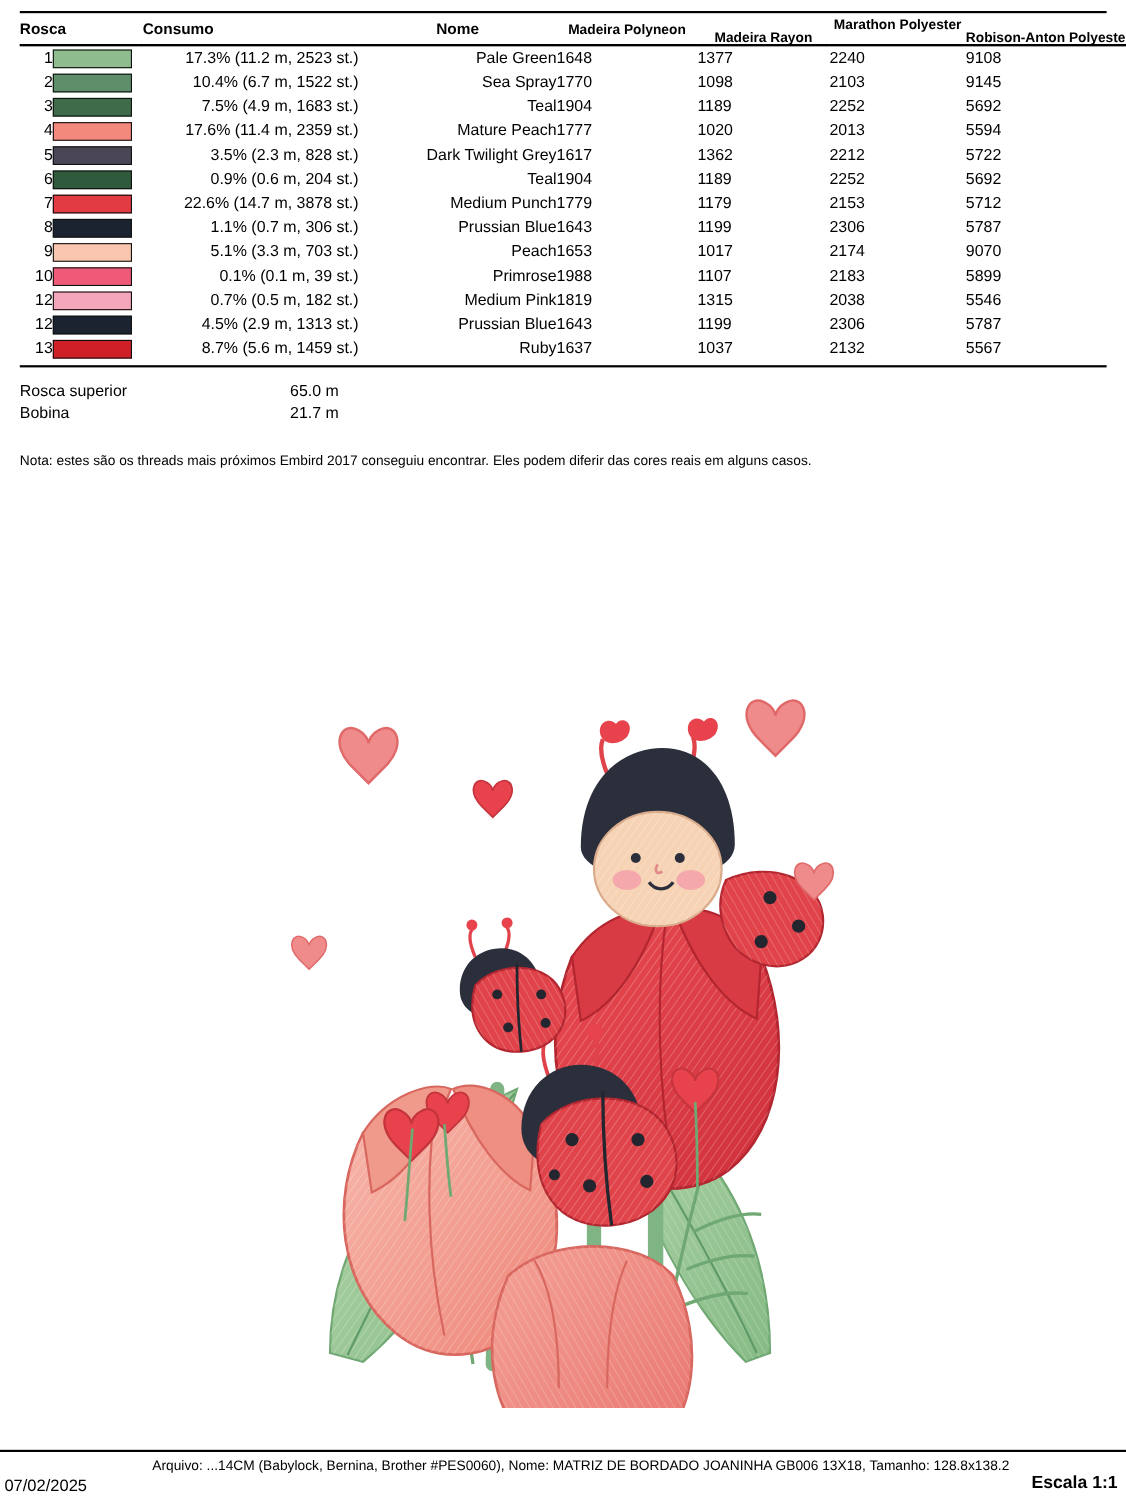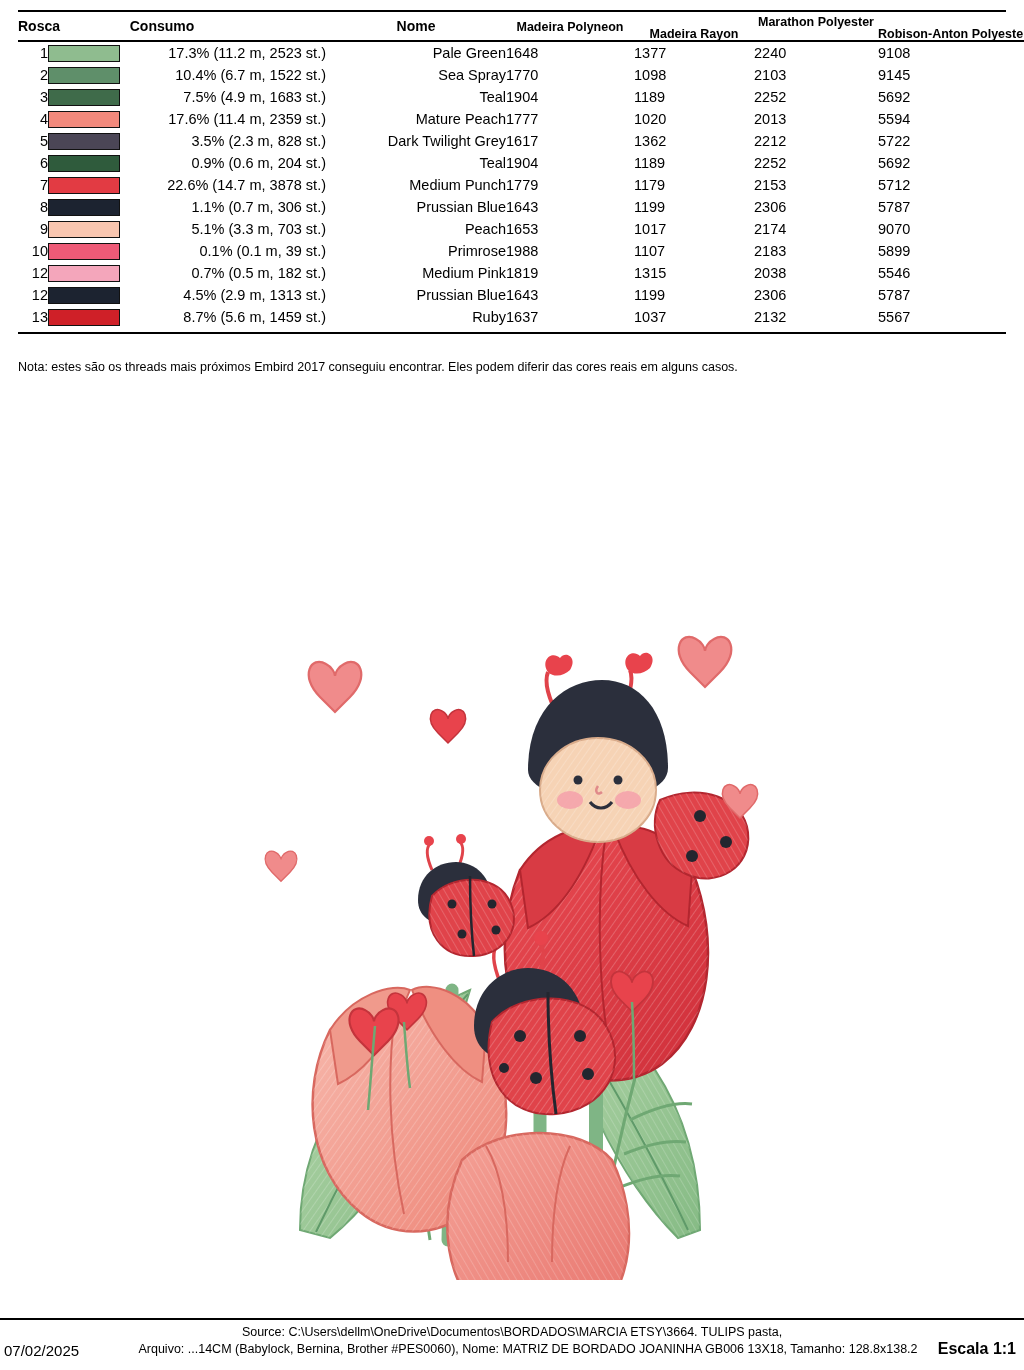--- a/index.html
+++ b/index.html
@@ -341,20 +341,30 @@
             <td class="num">1637</td>
             <td class="num">1037</td>
             <td class="num">2132</td>
             <td class="num">5567</td>
           </tr>
         </tbody>
     </table>
   </div>
   <div class="table-bottom-rule"></div>
 
+  <div class="totals">
+    <div class="row">
+      <div class="lbl">Rosca superior</div>
+      <div class="val">65.0 m</div>
+    </div>
+    <div class="row">
+      <div class="lbl">Bobina</div>
+      <div class="val">21.7 m</div>
+    </div>
+  </div>
 
   <div class="note">Nota: estes são os threads mais próximos Embird 2017 conseguiu encontrar. Eles podem diferir das cores reais em alguns casos.</div>
 </div>
 
 <div class="art">
   <svg viewBox="0 0 1024 810" width="1024" height="810">
     <defs>
       <linearGradient id="gTulipL" x1="0" y1="0" x2="1" y2="1">
         <stop offset="0%" stop-color="#f7b8ac"></stop>
         <stop offset="100%" stop-color="#ee8678"></stop>
@@ -518,17 +528,16 @@
       <path d="M375 556 C372 590 370 620 368 640" stroke="#6fa873" stroke-width="2.5" fill="none"></path>
       <path d="M404 552 C406 580 408 604 410 618" stroke="#6fa873" stroke-width="2.5" fill="none"></path>
       <path d="M632 532 C634 566 634 592 634 610" stroke="#6fa873" stroke-width="2.5" fill="none"></path>
     </g>
   </svg>
 </div>
 
 <div class="footer">
   <div class="date">07/02/2025</div>
   <div class="mid">
-    <div class="l1">Source: C:\Users\dellm\OneDrive\Documentos\BORDADOS\MARCIA ETSY\3664. TULIPS pasta,</div>
     <div class="l2">Arquivo: ...14CM (Babylock, Bernina, Brother #PES0060), Nome: MATRIZ DE BORDADO JOANINHA GB006 13X18, Tamanho: 128.8x138.2</div>
   </div>
   <div class="scale">Escala 1:1</div>
 </div>
 
 </body></html>

